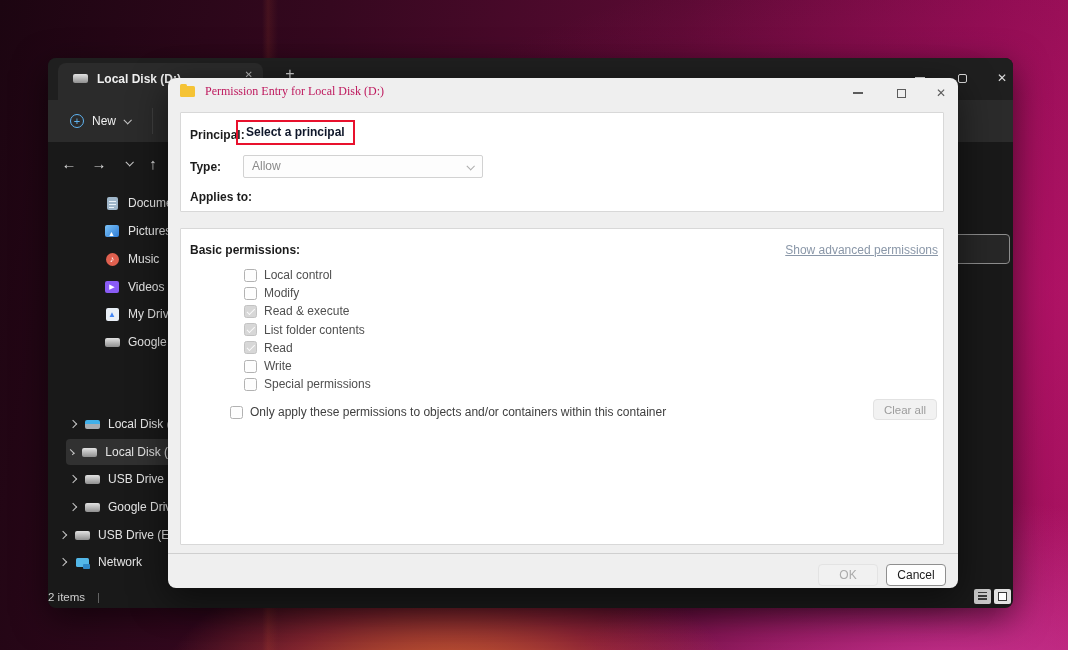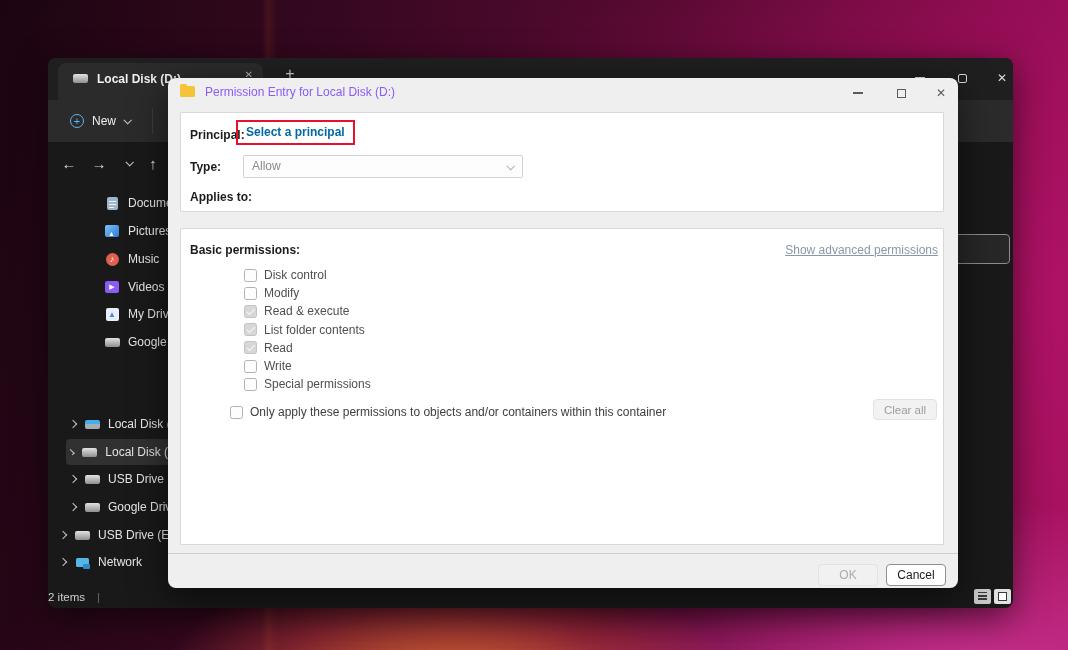--- a/index.html
+++ b/index.html
@@ -87,34 +87,34 @@
   .view-btn.icons-lg { left:946px; background:#e2e2e2; }
   .glyph-lines { width:9px; height:9px; background:repeating-linear-gradient(#3a3a3a 0 1.5px, rgba(0,0,0,0) 1.5px 3.2px); }
   .glyph-square { width:9px; height:9px; border:1.5px solid #3a3a3a; background:#fff; }
 
   
   .dialog { position:absolute; left:168px; top:78px; width:790px; height:510px; background:#efefef;
     border-radius:8px; box-shadow:0 10px 36px rgba(0,0,0,.55); font-size:12px; color:#2b2b2b; }
   .dlg-titlebar { position:absolute; left:0; top:0; width:100%; height:27px; display:flex; align-items:center; }
   .folder-ico { position:relative; width:15px; height:11px; background:#f5c335; border-radius:1.5px; margin:0 10px 0 12px; flex:none; }
   .folder-ico::before { content:""; position:absolute; left:0; top:-2.5px; width:7px; height:4px; background:#f5c335; border-radius:1.5px 1.5px 0 0; }
-  .dlg-title { color:#8b5cf6; }
+  .dlg-title { color:#be185d;font-family:Liberation Serif, serif; }
   .dlg-ctl { position:absolute; top:6px; width:30px; height:18px; display:flex; align-items:center; justify-content:center; color:#5c5c5c; }
   .dlg-ctl.min { left:675px; } .dlg-ctl.max { left:718px; } .dlg-ctl.cls { left:758px; font-size:12px; }
   .dlg-ctl .bar { width:10px; height:1.2px; background:#5c5c5c; }
   .dlg-ctl .box { width:9px; height:9px; border:1.2px solid #5c5c5c; }
 
   .groupbox { position:absolute; left:12px; width:764px; background:#fff; border:1px solid #d8d8d8; border-radius:1px; }
   .box1 { top:34px; height:100px; }
   .box2 { top:150px; height:317px; }
 
   .fld-label { position:absolute; left:22px; font-weight:700; color:#1c1c1c; }
   .redbox { position:absolute; left:68px; top:42px; border:2px solid #e8112d; padding:3px 8px 4px; }
-  .principal-link { color:#0369a1; font-weight:700; text-decoration:none; }
-  .combo { position:absolute; left:75px; width:280px; height:23px; background:#fdfdfd; border:1px solid #d2d2d2;
+  .principal-link { color:#0f172a; font-weight:700; text-decoration:none; }
+  .combo { position:absolute; left:75px; width:240px; height:23px; background:#fdfdfd; border:1px solid #d2d2d2;
     border-radius:2px; color:#8a8a8a; line-height:21px; padding:0 22px 0 8px; }
   .combo .chev { position:absolute; right:9px; top:8px; border-color:#aeaeae; }
   .combo1 { top:77px; } .combo2 { top:107px; }
 
   .adv-link { position:absolute; right:20px; top:165px; color:#8a97a8; }
   .perm-list { position:absolute; left:76px; top:188px; }
   .perm-row { height:18.2px; display:flex; align-items:center; gap:7px; color:#4f4f4f; }
   .cb { position:relative; width:13px; height:13px; background:#fdfdfd; border:1px solid #b2b2b2; border-radius:2.5px; flex:none; }
   .cb.checked { background:#d7d7d7; border-color:#c3c3c3; }
   .cb.checked::after { content:""; position:absolute; left:2.2px; top:2.8px; width:6.5px; height:3.2px;
@@ -271,21 +271,21 @@
   </div>
   <span class="fld-label" style="top:112px">Applies to:</span>
 
   <div class="groupbox box2"></div>
   <span class="fld-label" style="top:165px">Basic permissions:</span>
   <a href="#" class="adv-link">Show advanced permissions</a>
 
   <div class="perm-list">
     <div class="perm-row">
       <span class="cb"></span>
-      <span>Disk control</span>
+      <span>Local control</span>
     </div>
     <div class="perm-row">
       <span class="cb"></span>
       <span>Modify</span>
     </div>
     <div class="perm-row">
       <span class="cb checked"></span>
       <span>Read &amp; execute</span>
     </div>
     <div class="perm-row">

